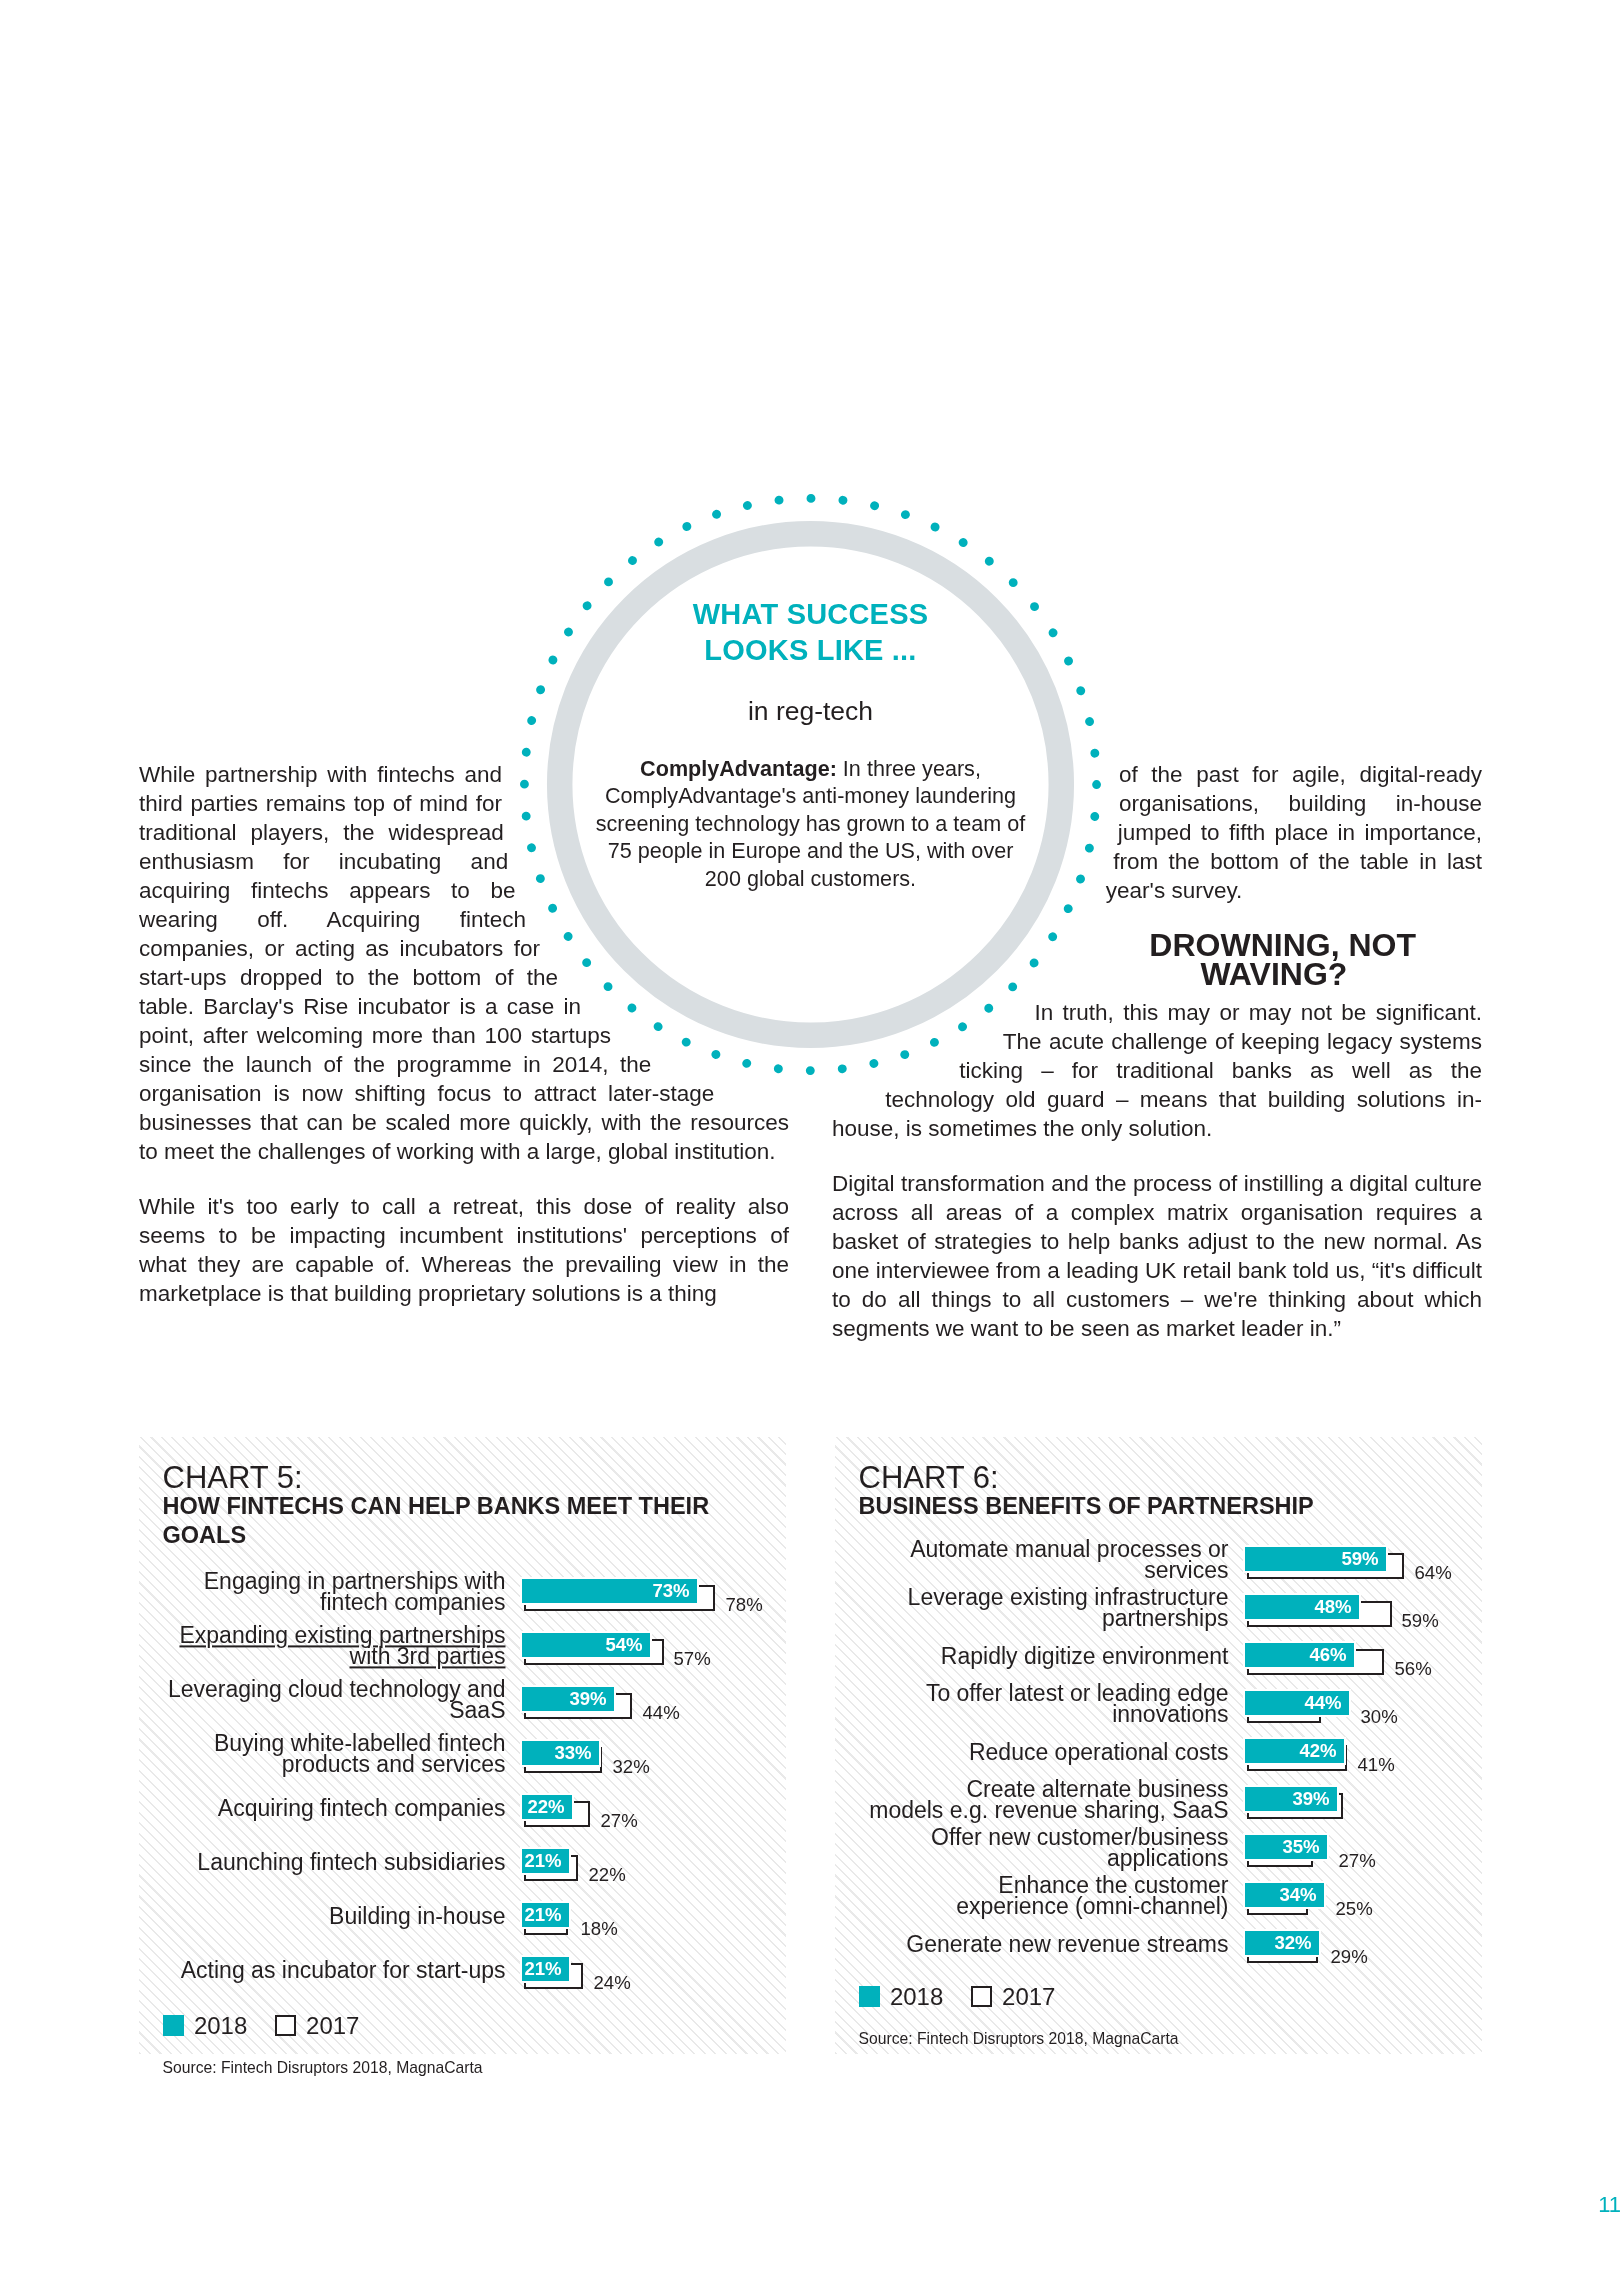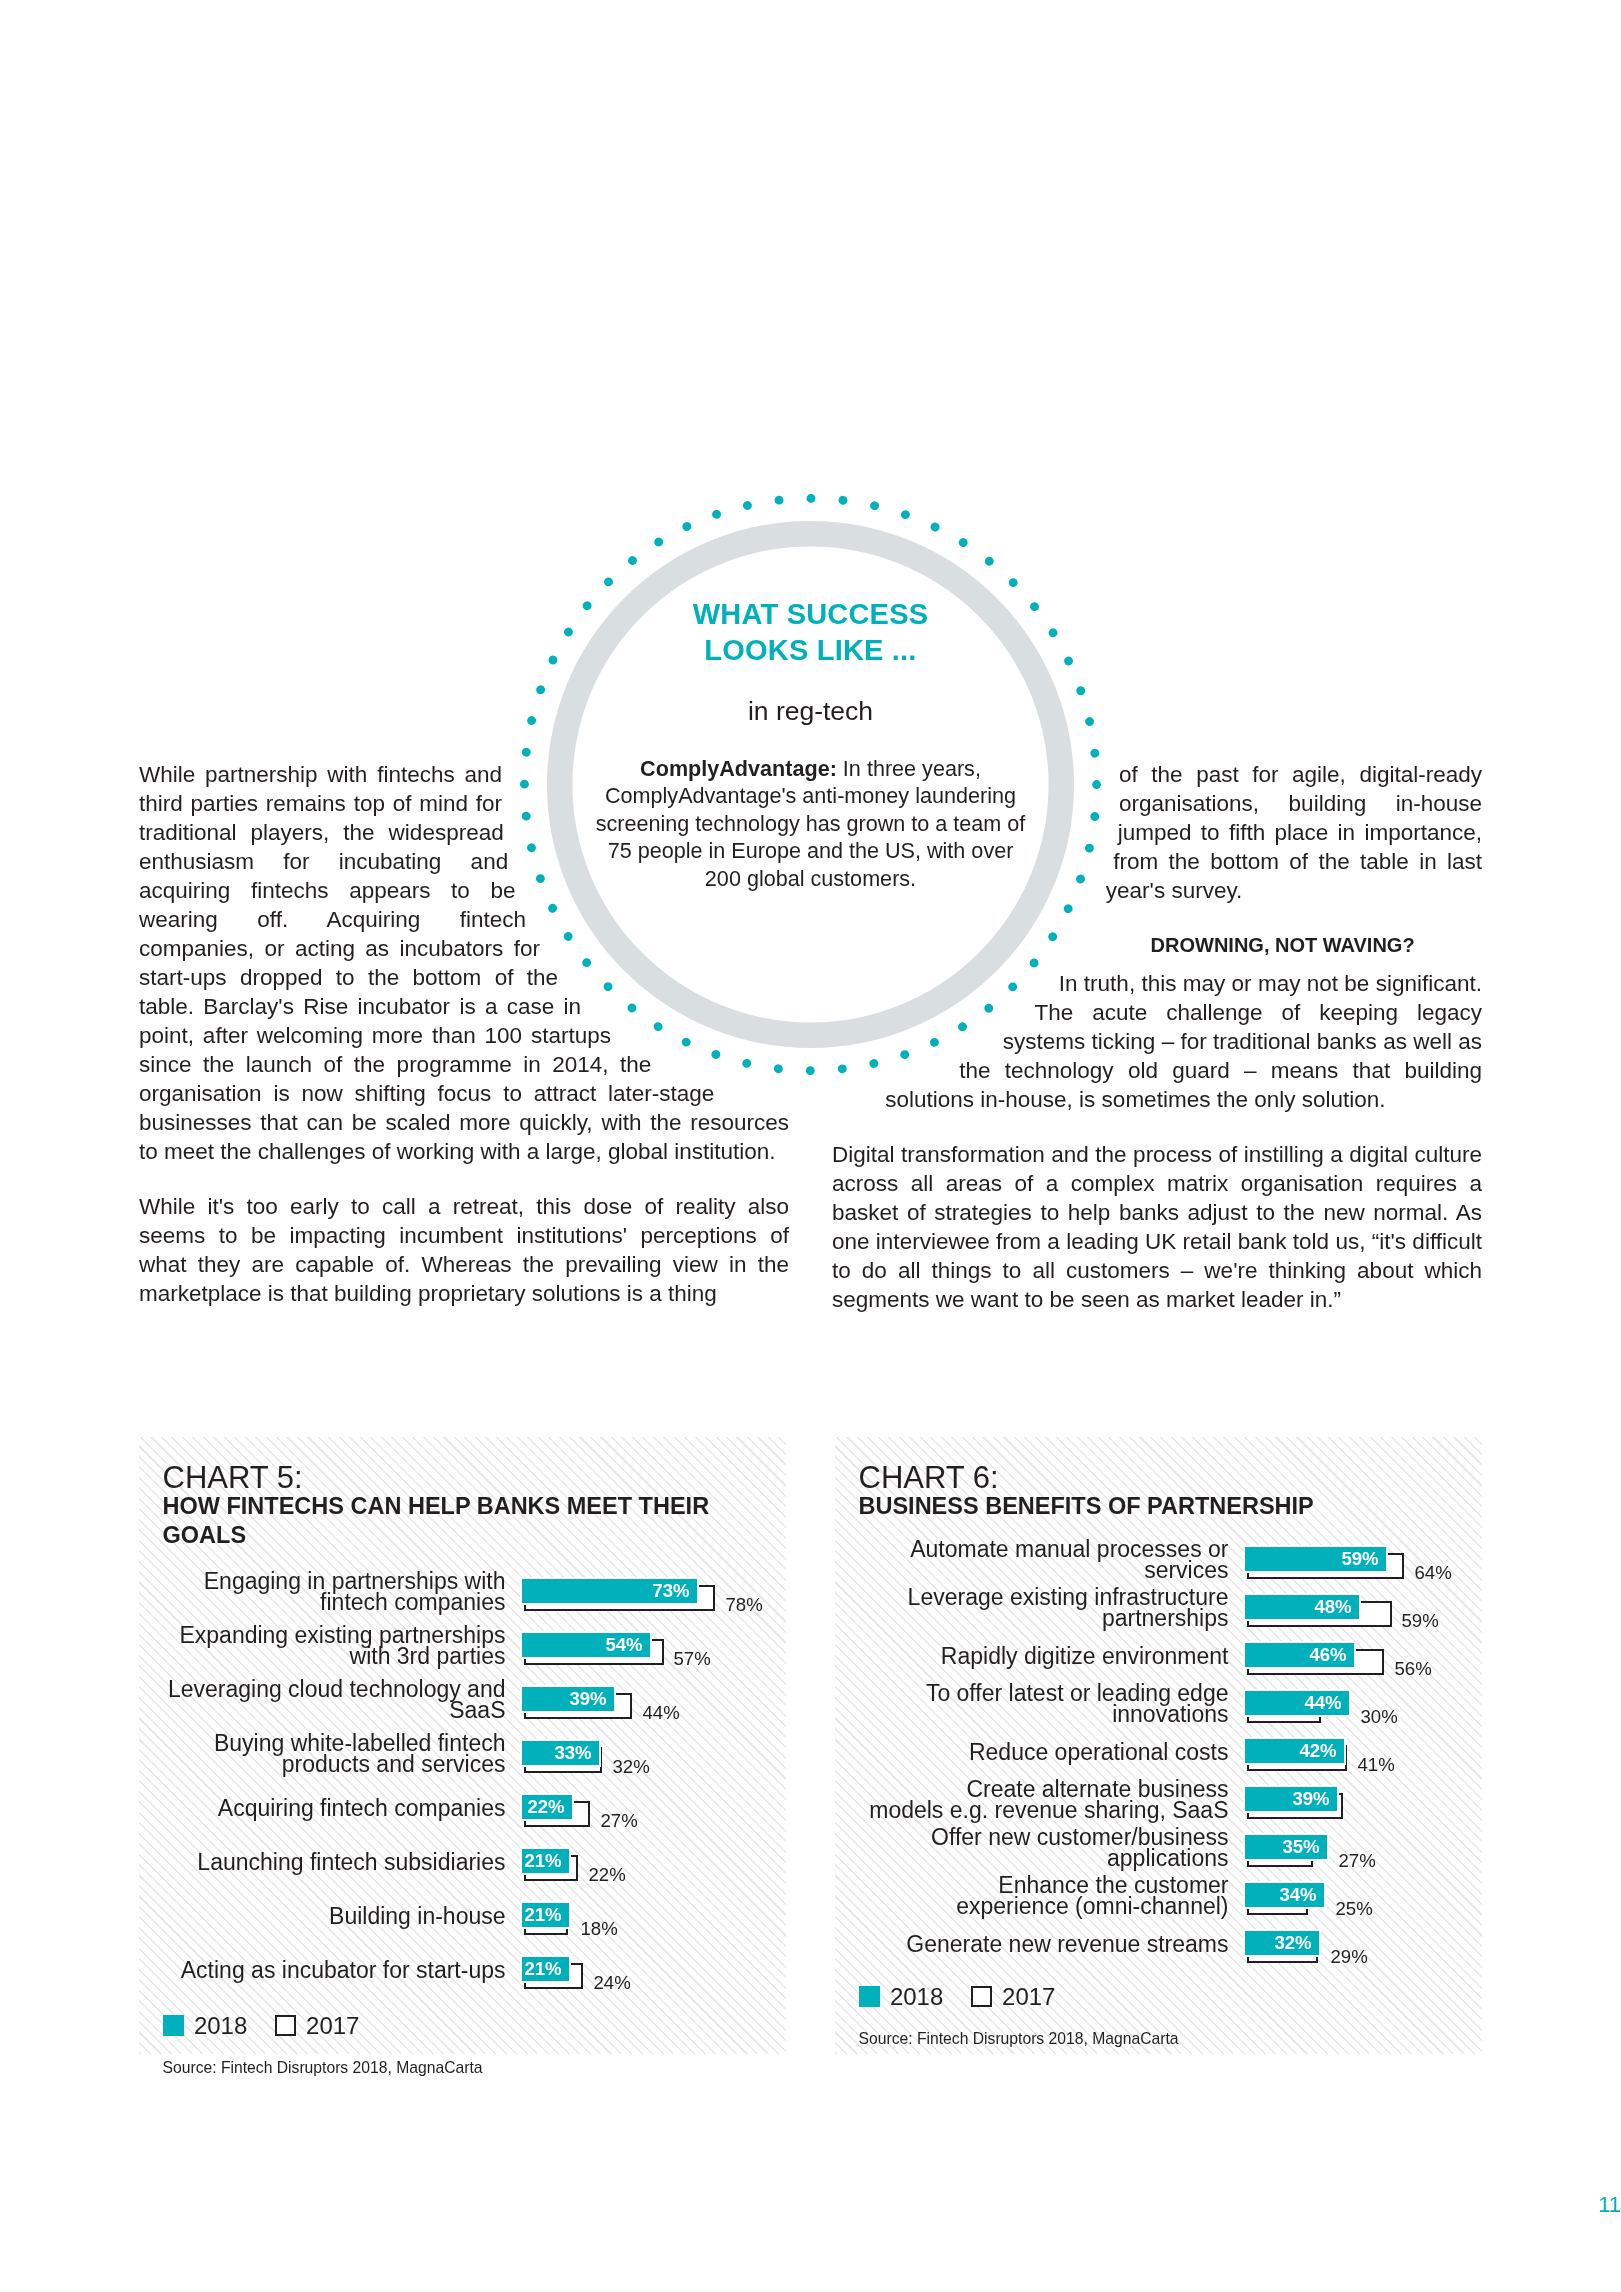--- a/index.html
+++ b/index.html
@@ -26,21 +26,21 @@
   .col{position:absolute;top:760px;width:650px;font-size:22.5px;line-height:29px;
     text-align:justify;}
   .col-left{left:139px;}
   .col-right{left:832px;}
   .para{margin:0 0 25.5px 0;}
   .shim{margin:0;padding:0;}
   .shim-left{float:right;width:289px;height:334px;
     shape-outside:circle(309px at 311px 25.5px);}
   .shim-right{float:left;width:287px;height:334px;
     shape-outside:circle(309px at -21.6px 25.5px);}
-  .subhead{font-weight:bold;font-size:20px;text-align:center;margin:0 0 9.8px 0;}
+  .subhead{font-weight:bold;font-size:32px;text-align:center;margin:0 0 9.8px 0;}
 
   
   .chart{position:absolute;top:1437px;width:647px;height:617px;
     padding:25.5px 19.6px 0 23.5px;box-sizing:border-box;
     background:repeating-linear-gradient(45deg,var(--hatch) 0px,var(--hatch) 1.5px,#ffffff 1.5px,#ffffff 7.4px);}
   .chart-left{left:139px;}
   .chart-right{left:835px;}
   .chart-title{font-size:31px;line-height:29px;}
   .chart-subtitle{font-size:23.5px;font-weight:bold;line-height:29px;}
   .chart-rows{margin-top:15.7px;}
@@ -106,21 +106,21 @@
         <div class="crow" style="height: 54px;">
           <div class="clabel" style="width: 343px;">Engaging in partnerships with
 fintech companies</div>
           <div class="cbars" style="left: 357px;">
             <div class="bar17" style="width: 191px;"></div>
             <div class="bar18" style="width: 179px;">73%</div>
             <div class="v17" style="left: 206px;">78%</div>
           </div>
         </div>
         <div class="crow" style="height: 54px;">
-          <div class="clabel" style="width: 343px;">Expanding existing partnerships
+          <div class="clabel" style="width: 343px; text-decoration: underline;">Expanding existing partnerships
 with 3rd parties</div>
           <div class="cbars" style="left: 357px;">
             <div class="bar17" style="width: 140px;"></div>
             <div class="bar18" style="width: 132px;">54%</div>
             <div class="v17" style="left: 154px;">57%</div>
           </div>
         </div>
         <div class="crow" style="height: 54px;">
           <div class="clabel" style="width: 343px;">Leveraging cloud technology and SaaS</div>
           <div class="cbars" style="left: 357px;">

